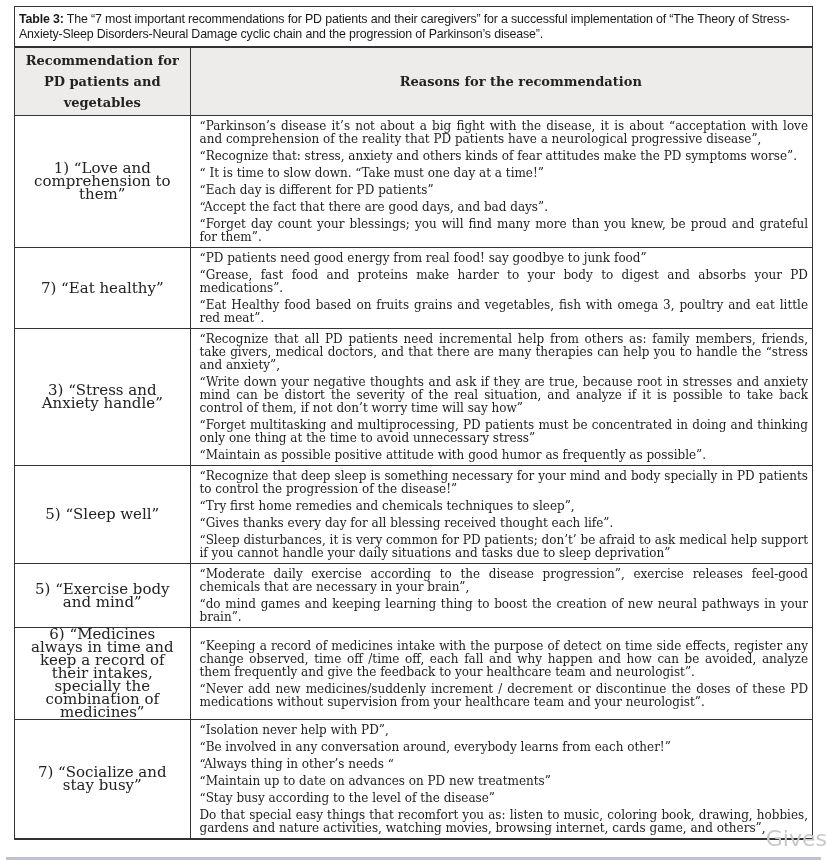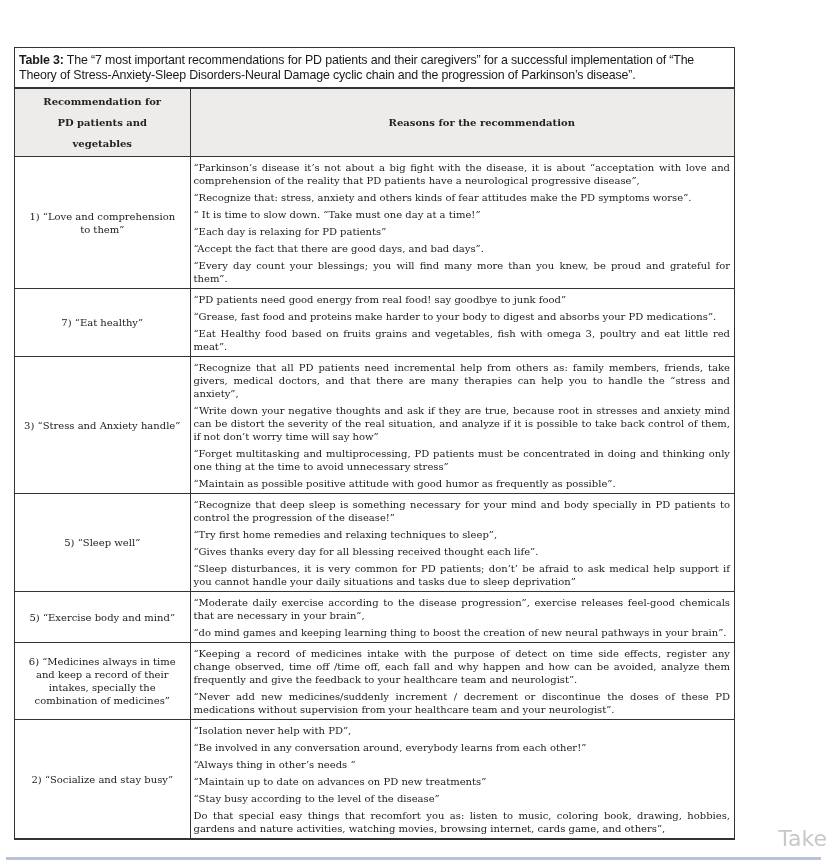--- a/index.html
+++ b/index.html
@@ -1,28 +1,28 @@
 <!DOCTYPE html>
 <html><head>
 <meta charset="utf-8">
 <style>
   html, body { margin:0; padding:0; background:#ffffff; }
   body { width:827px; height:860px; overflow:hidden; position:relative; font-family:"DejaVu Serif", serif; color:#222; }
-  .frame { position:absolute; left:14px; top:6px; width:721px; border:1px solid #333; box-sizing:border-box; background:#fff;margin-top:41px; }
+  .frame { position:absolute; left:14px; top:6px; width:799px; border:1px solid #333; box-sizing:border-box; background:#fff; }
   .caption { font-family:"Liberation Sans", sans-serif; font-size:12.4px; line-height:15px; padding:5px 4px 4px 4px; color:#1a1a1a; letter-spacing:-0.15px; border-bottom:1px solid #333; }
   .caption b { font-weight:bold; }
   table { border-collapse:collapse; width:100%; table-layout:fixed; }
   th, td { border:1px solid #333; vertical-align:middle;padding-left:40px; }
   tr > :first-child { border-left:none; }
   tr > :last-child { border-right:none; }
-  thead th { background:#eeeceb; font-family:"DejaVu Serif", serif; font-weight:bold; font-size:10px; color:#222; }
+  thead th { background:#eeeceb; font-family:"DejaVu Serif", serif; font-weight:bold; font-size:13px; color:#222; }
   thead th.rec { line-height:21px; padding:2px 4px; text-align:center; }
   thead th.reasons { text-align:center; }
-  td.rec { text-align:center; font-size:10px; line-height:13px; padding:0 8px; color:#222; }
-  td.reasons { padding:4px 4px 3px 3px; font-size:10px; line-height:13px; color:#222; text-align:justify; }
+  td.rec { text-align:center; font-size:15px; line-height:13px; padding:0 8px; color:#222; }
+  td.reasons { padding:4px 4px 3px 9px; font-size:12px; line-height:13px; color:#222; text-align:justify; }
   td.reasons p { margin:0 0 4px 0; }
   td.reasons p:last-child { margin-bottom:0; }
   .watermark { position:absolute; right:0px; top:826px; font-family:"DejaVu Sans", sans-serif; font-size:22px; color:#c8c8c8; letter-spacing:0px; }
   .bottom-bar { position:absolute; left:6px; top:857px; width:815px; height:3px; background:#b9c3d6; }
 </style>
 </head>
 <body>
 
 <div class="frame">
   <div class="caption"><b>Table 3:</b><span> The “7 most important recommendations for PD patients and their caregivers” for a successful implementation of “The Theory of Stress-Anxiety-Sleep Disorders-Neural Damage cyclic chain and the progression of Parkinson’s disease”.</span></div>
@@ -41,23 +41,23 @@
         <th class="reasons">Reasons for the recommendation</th>
       </tr>
     </thead>
     <tbody>
       <tr>
         <td class="rec">1) “Love and comprehension to them”</td>
         <td class="reasons">
           <p>“Parkinson’s disease it’s not about a big fight with the disease, it is about “acceptation with love and comprehension of the reality that PD patients have a neurological progressive disease”,</p>
           <p>“Recognize that: stress, anxiety and others kinds of fear attitudes make the PD symptoms worse”.</p>
           <p>“ It is time to slow down. “Take must one day at a time!”</p>
-          <p>“Each day is relaxing for PD patients”</p>
+          <p>“Each day is different for PD patients”</p>
           <p> “Accept the fact that there are good days, and bad days”.</p>
-          <p>“Every day count your blessings; you will find many more than you knew, be proud and grateful for them”.</p>
+          <p>“Forget day count your blessings; you will find many more than you knew, be proud and grateful for them”.</p>
         </td>
       </tr>
       <tr>
         <td class="rec">7) “Eat healthy”</td>
         <td class="reasons">
           <p>“PD patients need good energy from real food!  say goodbye to junk food”</p>
           <p>“Grease, fast food and proteins make harder to your body to digest and absorbs your PD medications”.</p>
           <p> “Eat Healthy food based on fruits grains and vegetables, fish with omega 3, poultry and eat little red meat”.</p>
         </td>
       </tr>
@@ -67,48 +67,48 @@
           <p>“Recognize that all PD patients need incremental help from others as: family members, friends, take givers, medical doctors, and that there are many therapies can help you to handle the “stress and anxiety”,</p>
           <p>“Write down your negative thoughts and ask if they are true, because root in stresses and anxiety mind can be distort the severity of the real situation, and analyze if it is possible to take back control of them, if not don’t worry time will say how”</p>
           <p>“Forget multitasking and multiprocessing, PD patients must be concentrated in doing and thinking only one thing at the time to avoid unnecessary stress”</p>
           <p>“Maintain as possible positive attitude with good humor as frequently as possible”.</p>
         </td>
       </tr>
       <tr>
         <td class="rec">5) “Sleep well”</td>
         <td class="reasons">
           <p>“Recognize that deep sleep is something necessary for your mind and body specially in PD patients to control the progression of the disease!”</p>
-          <p>“Try first home remedies and relaxing techniques to sleep”,</p>
+          <p>“Try first home remedies and chemicals techniques to sleep”,</p>
           <p>“Gives thanks every day for all blessing received thought each life”.</p>
           <p> “Sleep disturbances, it is very common for PD patients; don’t’ be afraid to ask medical help support if you cannot handle your daily situations and tasks due to sleep deprivation”</p>
         </td>
       </tr>
       <tr>
         <td class="rec">5) “Exercise body and mind”</td>
         <td class="reasons">
           <p>“Moderate daily exercise according to the disease progression”, exercise releases feel-good chemicals that are necessary in your brain”,</p>
           <p>“do mind games and keeping learning thing to boost the creation of new neural pathways in your brain”.</p>
         </td>
       </tr>
       <tr>
         <td class="rec">6) “Medicines always in time and keep a record of their intakes, specially the combination of medicines”</td>
         <td class="reasons">
           <p>“Keeping a record of medicines intake with the purpose of detect on time side effects, register any change observed, time off /time off, each fall and why happen and how can be avoided, analyze them frequently and give the feedback to your healthcare team and neurologist”.</p>
           <p>“Never add new medicines/suddenly increment / decrement or discontinue the doses of these PD medications without supervision from your healthcare team and your neurologist”.</p>
         </td>
       </tr>
       <tr>
-        <td class="rec">2) “Socialize and stay busy”</td>
+        <td class="rec">7) “Socialize and stay busy”</td>
         <td class="reasons">
           <p>“Isolation never help with PD”,</p>
           <p>“Be involved in any conversation around, everybody learns from each other!”</p>
           <p>“Always thing in other’s needs “</p>
           <p>“Maintain up to date on advances on PD new treatments”</p>
           <p> “Stay busy according to the level of the disease”</p>
           <p>Do that special easy things that recomfort you as: listen to music, coloring book, drawing, hobbies, gardens and nature activities, watching movies, browsing internet, cards game, and others”,</p>
         </td>
       </tr>
     </tbody>
   </table>
 </div>
 
-<div class="watermark">Take</div>
+<div class="watermark">Gives</div>
 <div class="bottom-bar"></div>
 
 </body></html>

